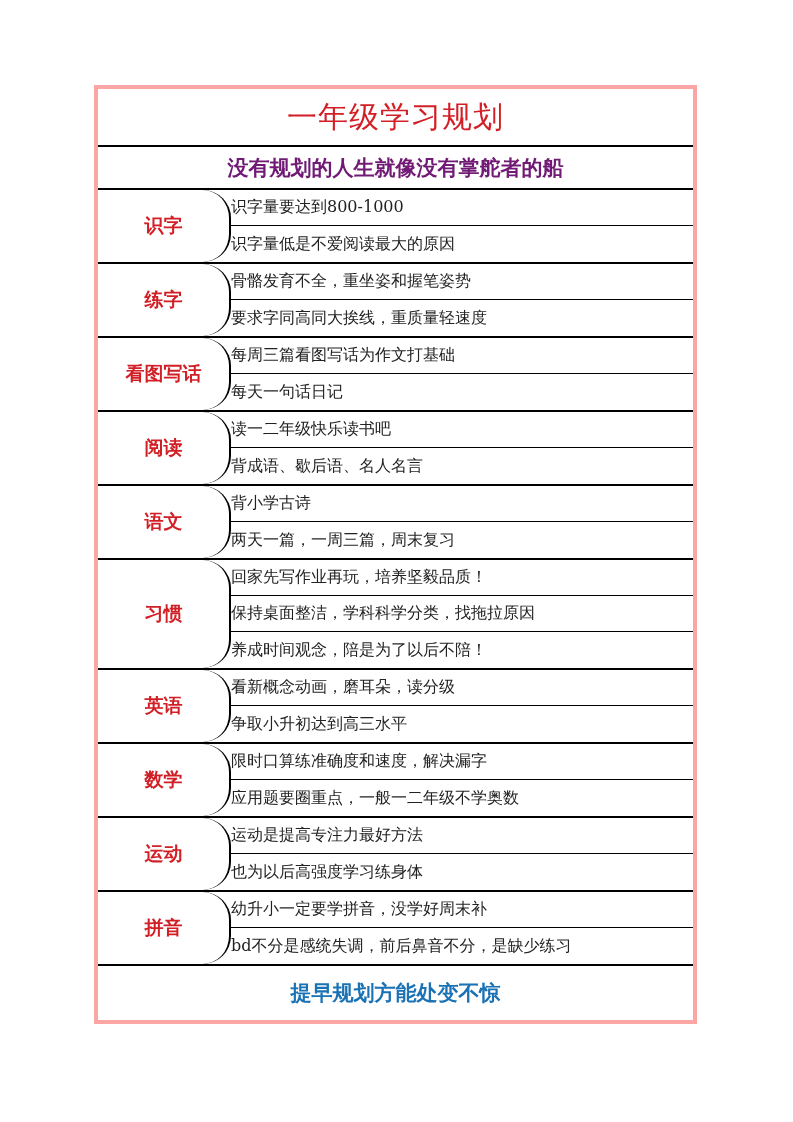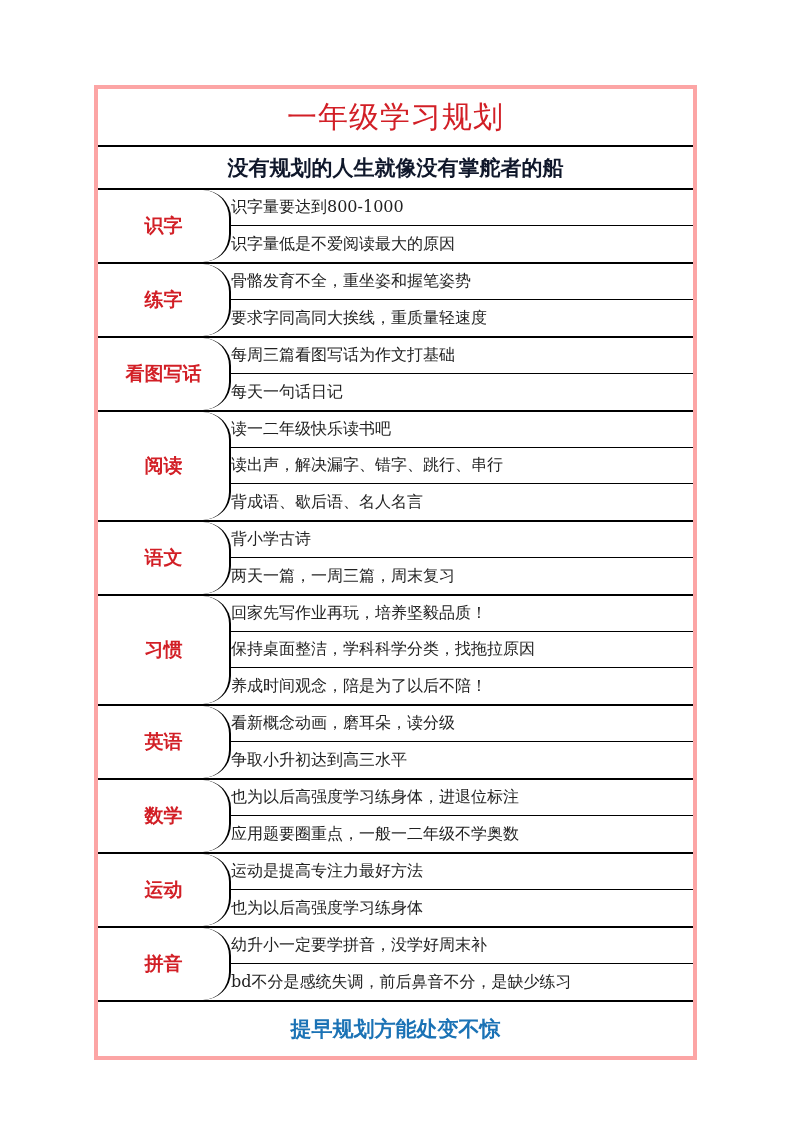--- a/index.html
+++ b/index.html
@@ -38,21 +38,21 @@
     }
     .subtitle-row {
       height: 43px;
       border-bottom: 2px solid #000;
       display: flex;
       align-items: center;
       justify-content: center;
       box-sizing: border-box;
     }
     .subtitle {
-      color: #0f172a;
+      color: #701a75;
       font-family: Liberation Sans, sans-serif;
       font-weight: bold;
       font-size: 21px;
     }
     .section {
       display: flex;
       border-bottom: 2px solid #000;
       box-sizing: border-box;
     }
     .section-label {
@@ -132,21 +132,20 @@
     <div class="section-items">
       <div class="item">每周三篇看图写话为作文打基础</div>
       <div class="item">每天一句话日记</div>
     </div>
   </div>
 
   <div class="section">
     <div class="section-label">阅读</div>
     <div class="section-items">
       <div class="item">读一二年级快乐读书吧</div>
-      <div class="item">读出声，解决漏字、错字、跳行、串行</div>
       <div class="item">背成语、歇后语、名人名言</div>
     </div>
   </div>
 
   <div class="section">
     <div class="section-label">语文</div>
     <div class="section-items">
       <div class="item">背小学古诗</div>
       <div class="item">两天一篇，一周三篇，周末复习</div>
     </div>
@@ -165,21 +164,21 @@
     <div class="section-label">英语</div>
     <div class="section-items">
       <div class="item">看新概念动画，磨耳朵，读分级</div>
       <div class="item">争取小升初达到高三水平</div>
     </div>
   </div>
 
   <div class="section">
     <div class="section-label">数学</div>
     <div class="section-items">
-      <div class="item">也为以后高强度学习练身体，进退位标注</div>
+      <div class="item">限时口算练准确度和速度，解决漏字</div>
       <div class="item">应用题要圈重点，一般一二年级不学奥数</div>
     </div>
   </div>
 
   <div class="section">
     <div class="section-label">运动</div>
     <div class="section-items">
       <div class="item">运动是提高专注力最好方法</div>
       <div class="item">也为以后高强度学习练身体</div>
     </div>

